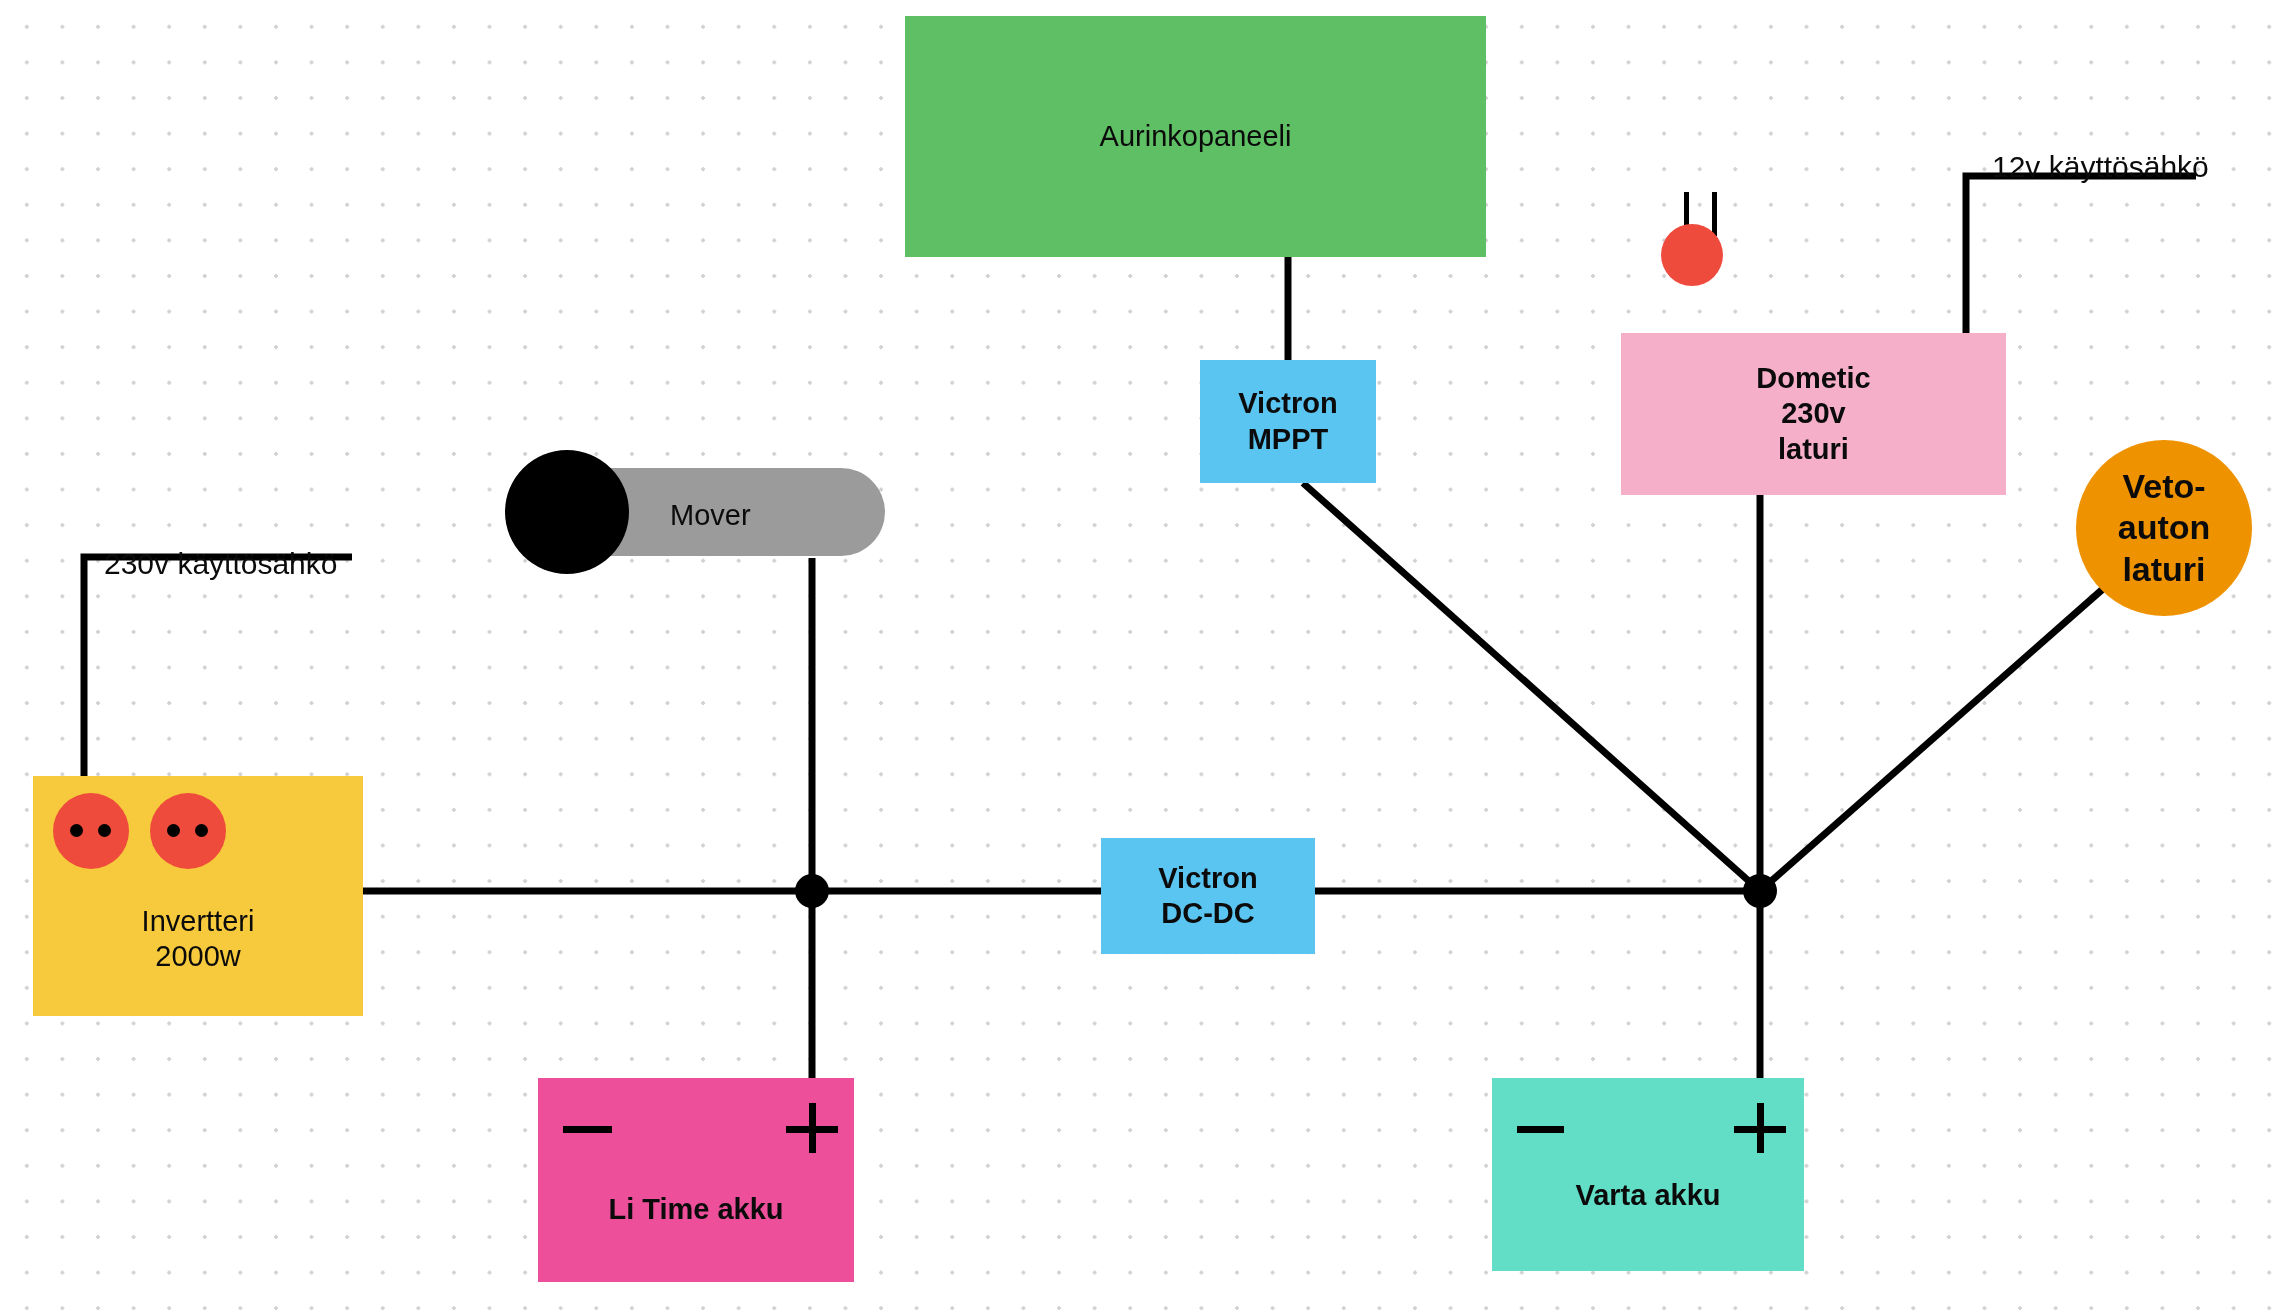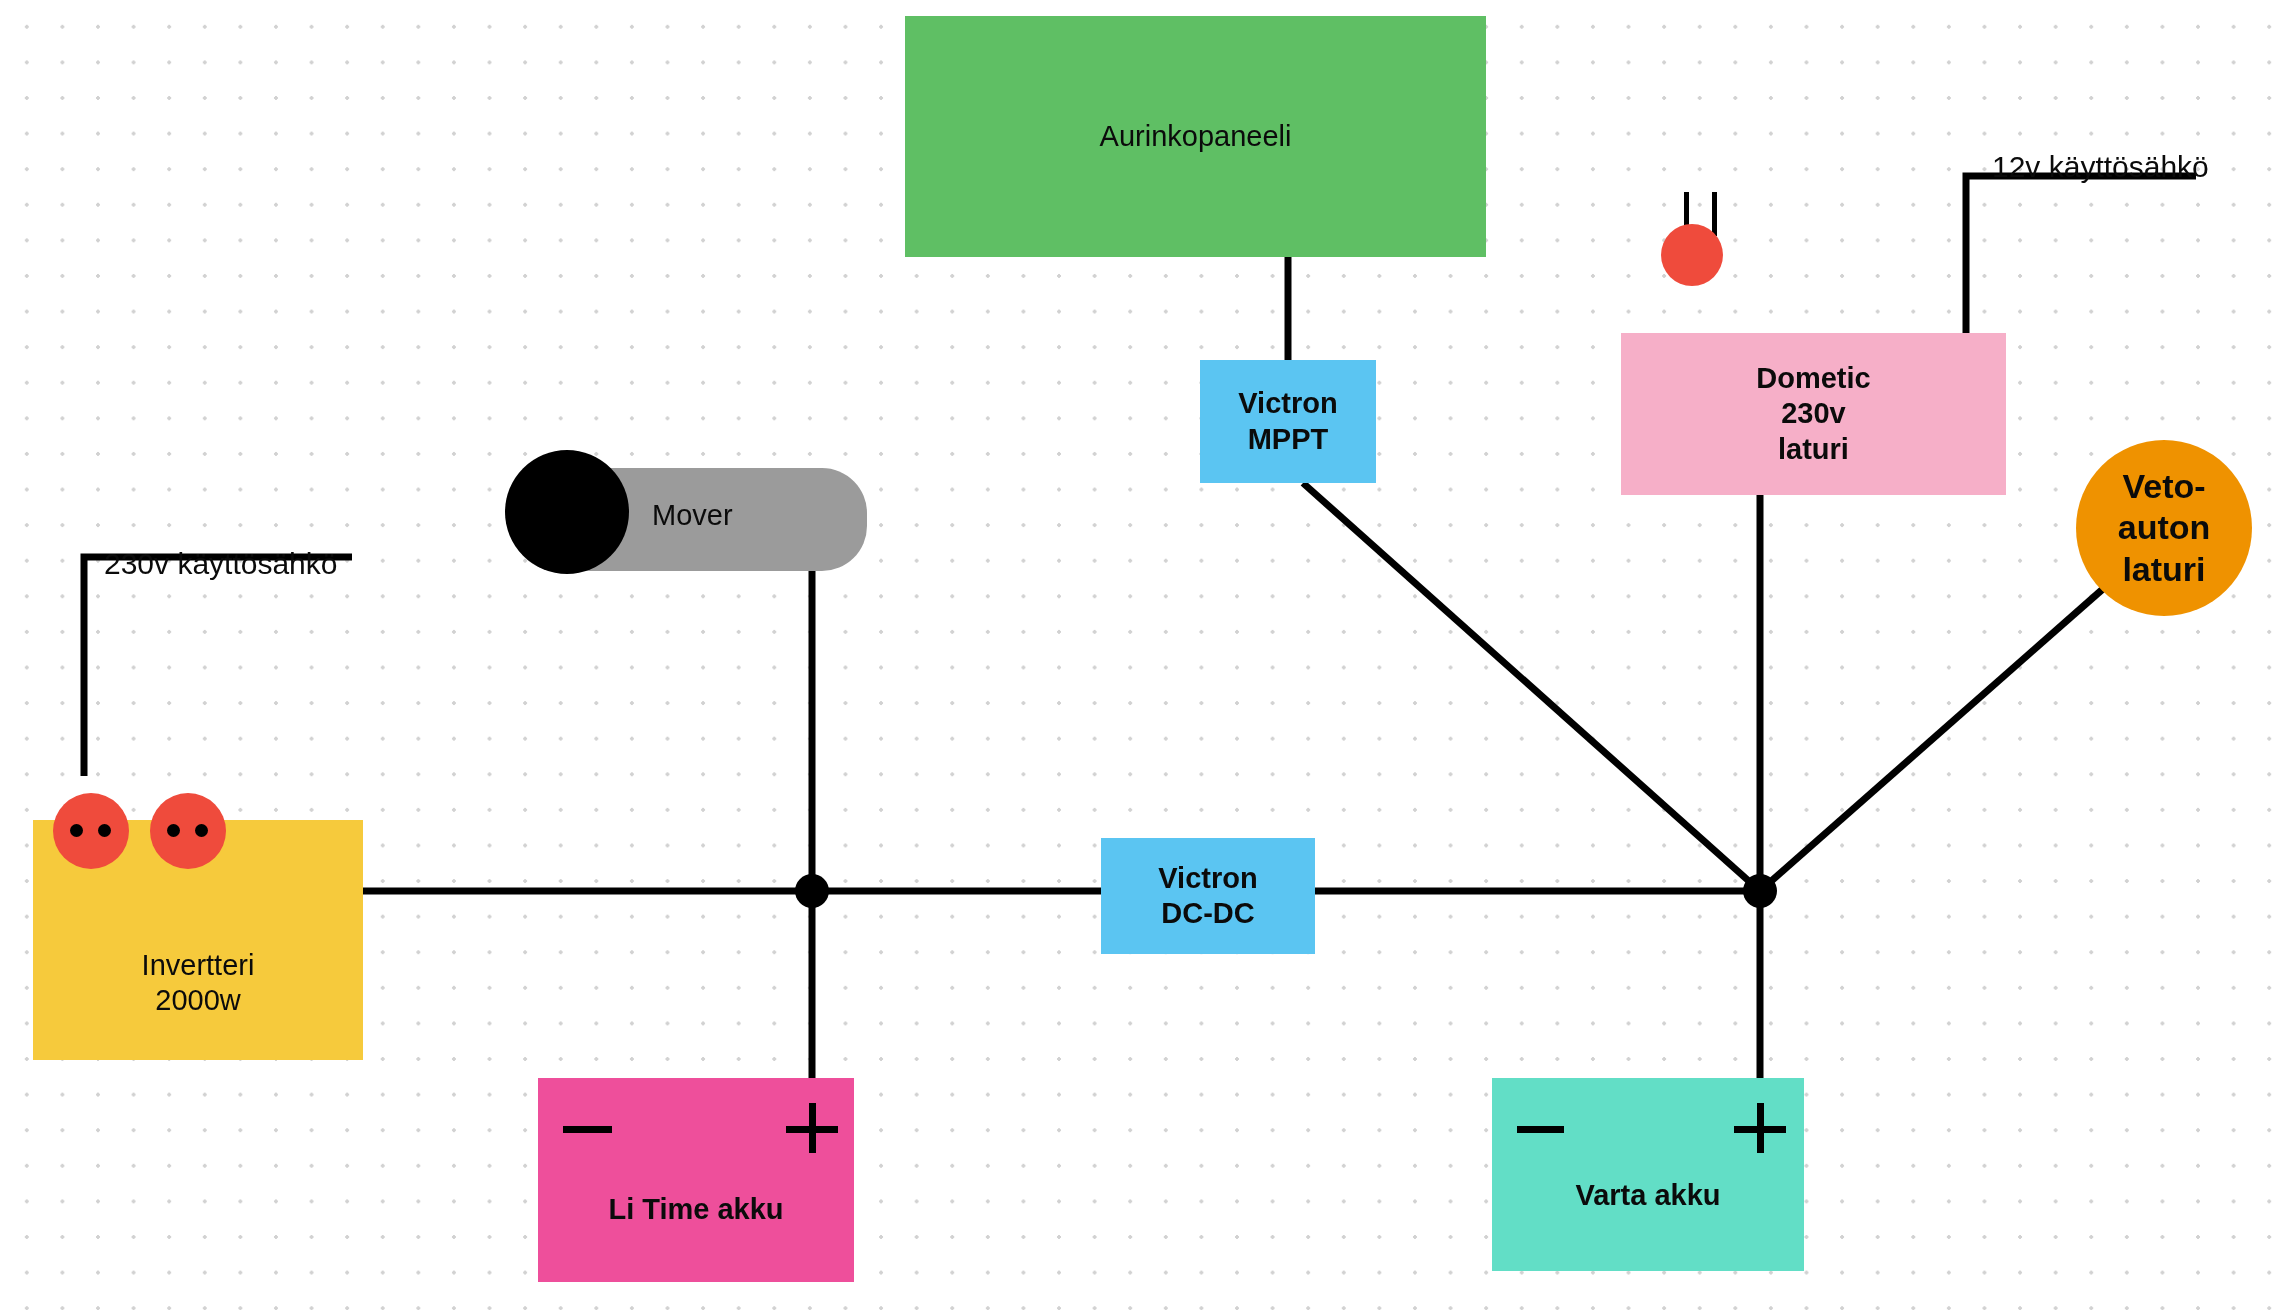--- a/index.html
+++ b/index.html
@@ -39,22 +39,22 @@
     font-size: 29px;
     line-height: 1.22;
     font-family: "Liberation Sans", sans-serif;
   }
   
   .solar   { left: 905px;  top: 16px;   width: 581px;  height: 241px; background: #5fbf64; }
   .mppt    { left: 1200px; top: 360px;  width: 176px;  height: 123px; background: #5bc5f2; font-weight: 700; }
   .dcdc    { left: 1101px; top: 838px;  width: 214px;  height: 116px; background: #5bc5f2; font-weight: 700; }
   .dometic { left: 1613px; top: 333px;  width: 385px;  height: 162px; background: #f6afc8; font-weight: 700; margin-left: 8px; }
   .tow     { left: 2076px; top: 440px;  width: 176px;  height: 176px; background: #ef9200; border-radius: 50%; font-weight: 700; font-size: 34px; }
-  .inv     { left: 33px;   top: 776px;  width: 330px;  height: 240px; background: #f6ca3c; margin-top: 44px; }
-  .mover   { left: 512px;  top: 468px;  width: 355px;  height: 103px;  background: #9b9b9b; border-radius: 45px; }
+  .inv     { left: 33px;   top: 776px;  width: 330px;  height: 240px; background: #f6ca3c; }
+  .mover   { left: 530px;  top: 468px;  width: 355px;  height: 88px;  background: #9b9b9b; border-radius: 45px; }
   .litime  { left: 538px;  top: 1078px; width: 316px;  height: 204px; background: #ee4f9b; font-weight: 700; }
   .varta   { left: 1492px; top: 1078px; width: 312px;  height: 193px; background: #62dec6; font-weight: 700; }
 
   .node-label { pointer-events: none; white-space: pre-line; }
 
   .inv .node-label { position: absolute; top: 128px; left: 0; right: 0; }
   .litime .node-label { position: absolute; top: 114px; left: 0; right: 0; }
   .varta .node-label  { position: absolute; top: 100px; left: 0; right: 0; }
   .mover .node-label  { position: absolute; left: 140px; top: 30px; }
 

